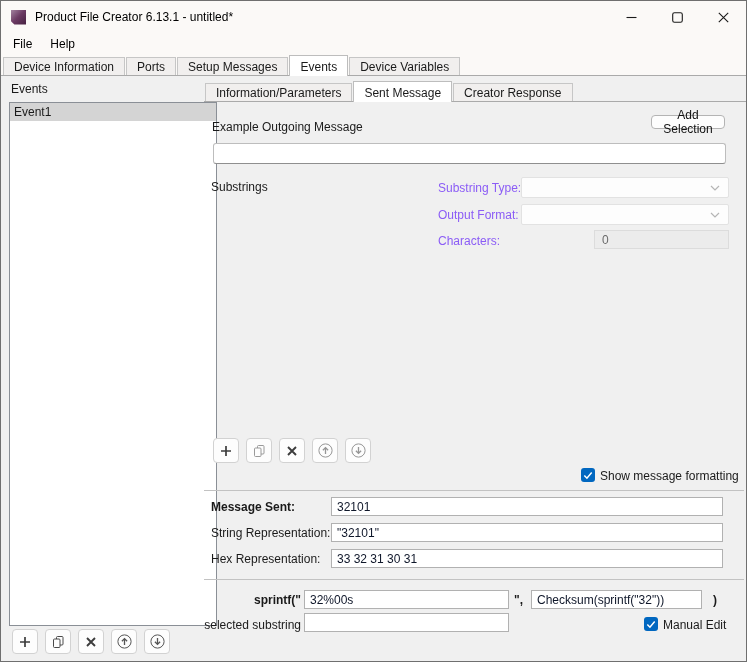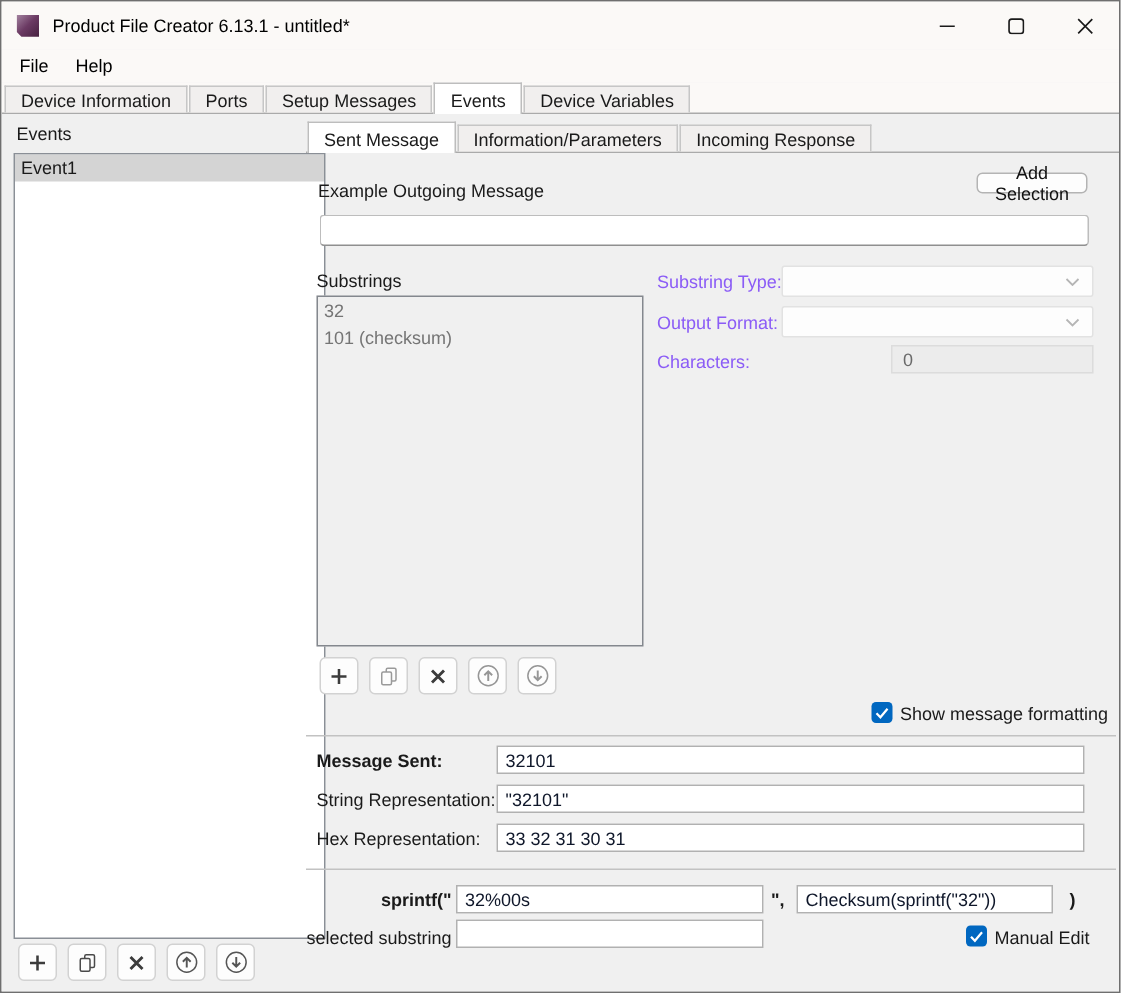--- a/index.html
+++ b/index.html
@@ -130,38 +130,34 @@
     </button>
     <button class="tool-btn">
       <svg width="17" height="17" viewBox="0 0 17 17">
           <circle cx="8.5" cy="8.5" r="6.6" fill="none" stroke="#555"></circle>
           <path d="M8.5 5v6.2M5.9 8.8l2.6 2.6 2.6-2.6" fill="none" stroke="#555" stroke-width="1.3"></path>
         </svg>
     </button>
   </div>
 
   <div class="abs tabstrip" style="left:203px; top:5px; width:542px; background:transparent; padding-left:1px;">
+    <div class="tab">Information/Parameters</div>
     <div class="tab selected">Sent Message</div>
-    <div class="tab">Information/Parameters</div>
-    <div class="tab">Incoming Response</div>
+    <div class="tab">Creator Response</div>
   </div>
 
   <span class="abs label" style="left:211px; top:44px;">Example Outgoing Message</span>
   <div class="abs" style="left:650px; top:39px; width:74px; height:14px;">
     <button class="pushbtn">Add Selection</button>
   </div>
   <div class="abs" style="left:212px; top:67px; width:513px; height:21px;">
     <input class="tbox soft" value="" style="">
   </div>
 
   <span class="abs label" style="left:210px; top:104px;">Substrings</span>
-  <div class="abs listbox disabled" style="left:210px; top:121px; width:218px; height:234px;">
-    <div class="item">32</div>
-    <div class="item">101 (checksum)</div>
-  </div>
 
   <span class="abs label-disabled" style="left:437px; top:105px;">Substring Type:</span>
   <div class="abs" style="left:520px; top:101px; width:208px; height:21px;">
     <div class="combo">
       <svg class="chev" width="10" height="6" viewBox="0 0 10 6">
           <path d="M1 1l4 4 4-4" stroke="#b5b5b5" stroke-width="1.2" fill="none"></path>
         </svg>
     </div>
   </div>
 

